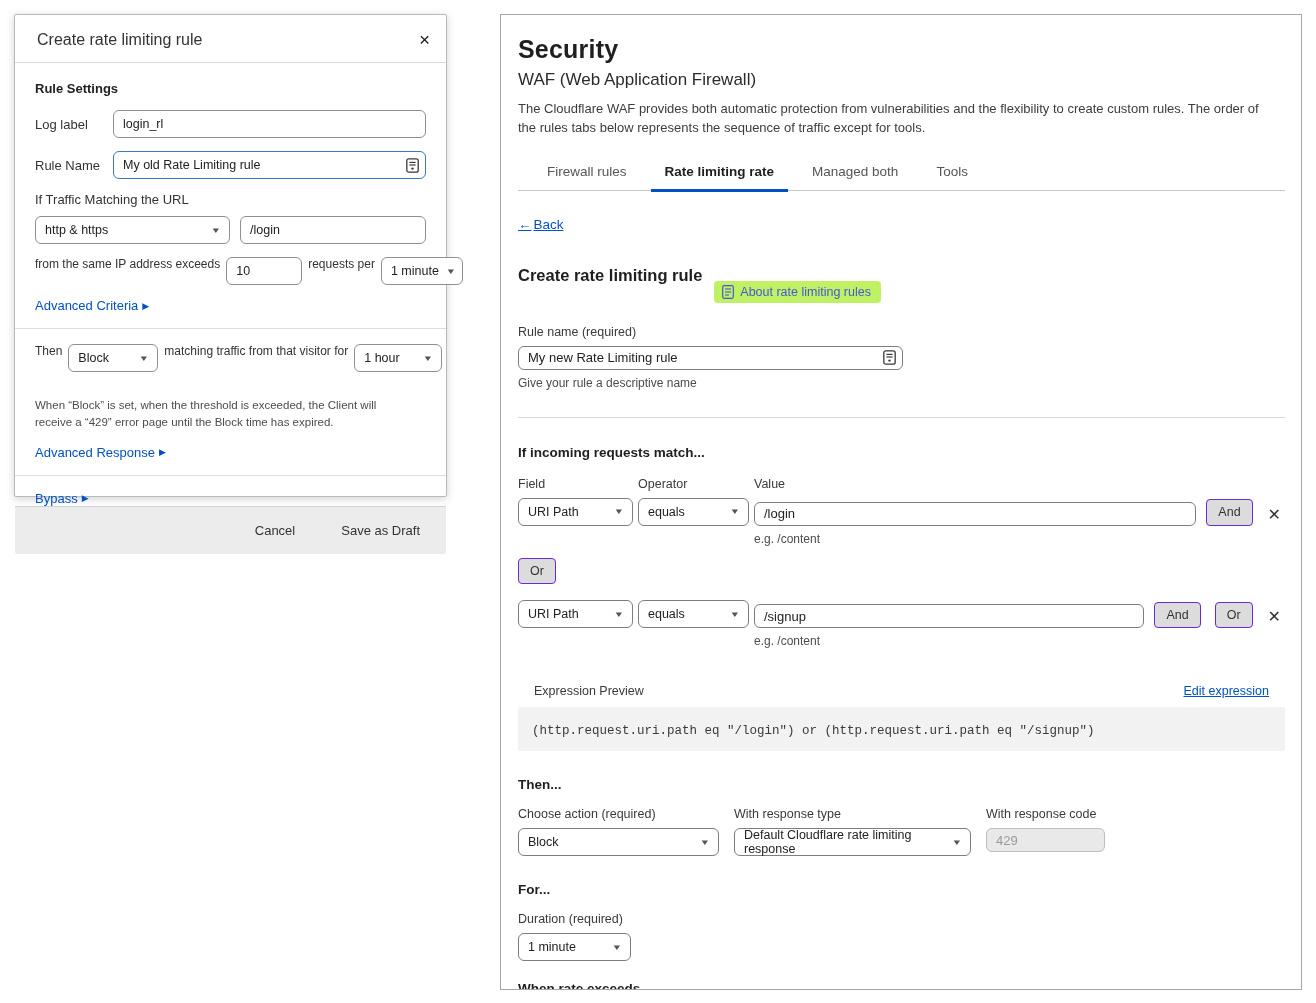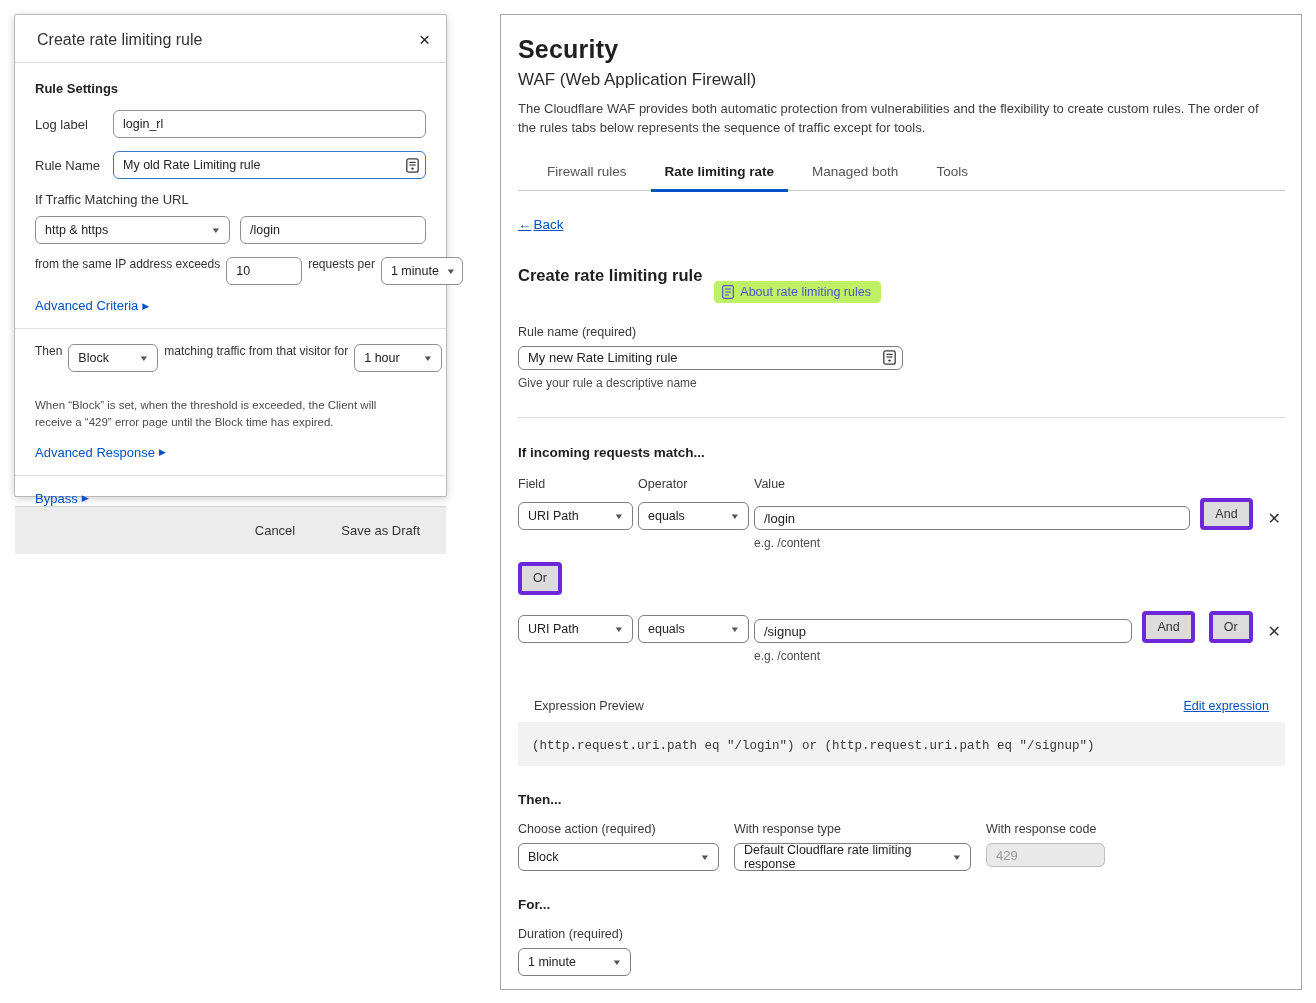--- a/index.html
+++ b/index.html
@@ -69,21 +69,21 @@
   .bold-h { font-size:13.5px; font-weight:bold; color:#1f1f1f; }
   .cols-head { display:flex; margin:17px 0 7px; }
   .cols-head .c1 { width:120px; } .cols-head .c2 { width:116px; }
   .cols-head span { font-size:12.5px; color:#3a3a3a; }
   .cond-row { display:flex; align-items:flex-end; gap:5px; }
   .sel-r { height:28px; border:1px solid #7e7e7e; border-radius:6px; background:#fff;
     display:flex; align-items:center; justify-content:space-between; padding:0 9px;
     font-size:12.5px; color:#222; cursor:pointer; }
   .w-field { width:115px; flex:none; } .w-op { width:111px; flex:none; }
   .grow { flex:1; }
-  .gbtn { background:#dcdcdc; border:4px solid #6d28d9; border-radius:4px;
+  .gbtn { background:#dcdcdc; border:1px solid #6d28d9; border-radius:4px;
     font-family:inherit; font-size:12.5px; color:#333; padding:6px 11px;
     cursor:pointer; line-height:1; }
   .xbtn { background:none; border:none; font-size:16px; color:#333;
     cursor:pointer; padding:2px 4px; margin-left:6px; font-weight:300; }
   .eg { font-size:12px; color:#4c4c4c; margin:6px 0 0 236px; }
   .or-row { margin:12px 0 16px; }
   .expr-head { display:flex; justify-content:space-between; align-items:center;
     margin:36px 16px 9px; }
   .edit-link { font-size:12.5px; color:#0051c3; text-decoration:underline; cursor:pointer; }
   .code-box { background:#f2f2f2; border-radius:2px; padding:13px 14px; }

